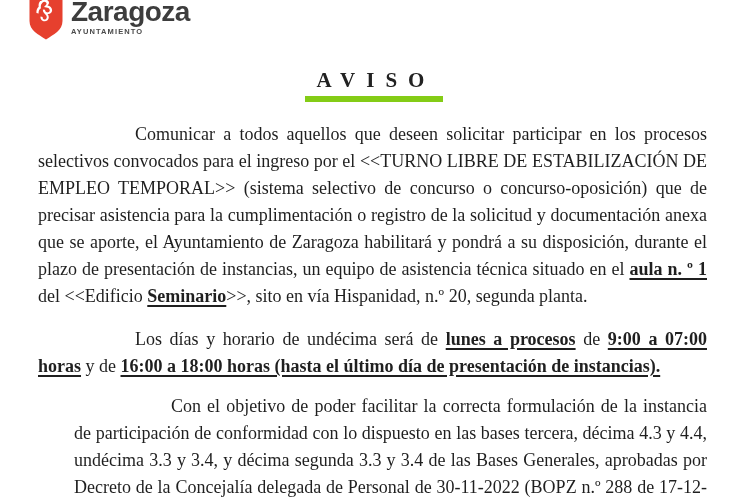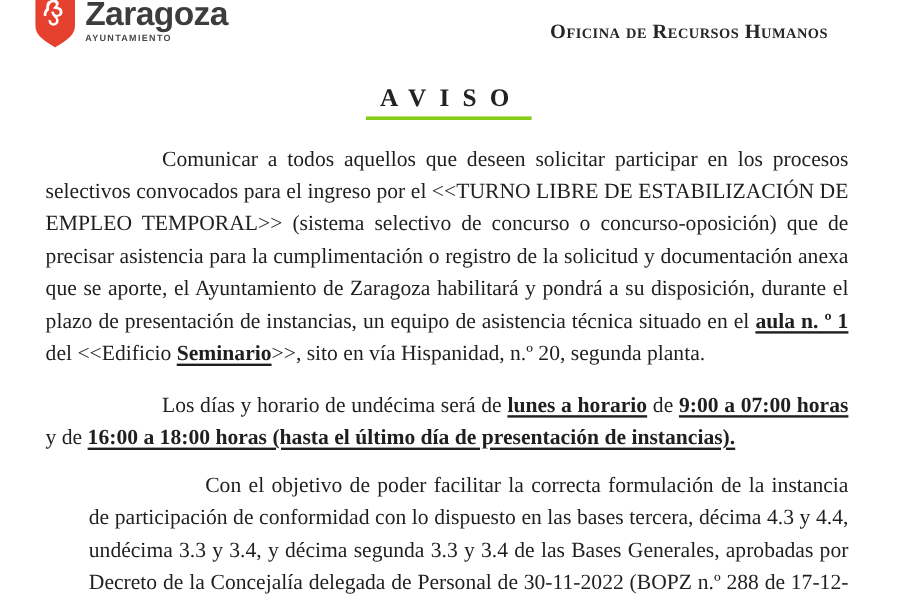--- a/index.html
+++ b/index.html
@@ -10,21 +10,21 @@
     background:#ffffff;
     overflow:hidden;
     font-family:"Liberation Serif", serif;
     color:#1f1f1f;
   }
   
   .header {
     display:flex;
     justify-content:space-between;
     align-items:flex-start;
-    padding:0 58px 0 28px;
+    padding:0 74px 0 28px;
     gap:24px;
   }
   .logo {
     display:flex;
     align-items:flex-start;
     gap:7px;
     margin-top:-4px;
   }
   .shield { flex:0 0 auto; }
   .logo-text { padding-top:2px; }
@@ -55,21 +55,21 @@
   }
   
   .title-row { text-align:center; margin-top:24px; }
   .notice-title {
     display:inline-block;
     font-weight:bold;
     font-size:21px;
     letter-spacing:11px;
     text-indent:4px;
     color:#222222;
-    border-bottom:3px solid #84cc16;
+    border-bottom:6px solid #84cc16;
     padding:0 8px 3px 8px;
   }
   
   .body {
     margin:19px 41px 0 38px;
     font-size:18px;
     line-height:27px;
     text-align:justify;
     color:#1f1f1f;
   }
@@ -94,28 +94,27 @@
         <svg width="36" height="44" viewBox="0 0 36 44" aria-hidden="true">
           <path d="M1.5 0 h33 v25 c0 9.5 -9 13.5 -16.5 18.5 C10.5 38.5 1.5 34.5 1.5 25 Z" fill="#e6402e"></path>
           <path fill="#ffffff" d="M13 5c2.5-2.2 6-2 7.5 0.3 1 1.5 0.4 3.2-1 4.2 2.6 0.4 4.8 2.3 4.6 5-0.2 2.4-2.3 3.8-4.6 3.4 1.6 1.8 1.8 4.6 0 6.3-1.7 1.6-4.4 1.5-6-0.2-0.9-1-1.2-2.3-0.9-3.5l2.1 0.5c-0.2 0.9 0.1 1.8 0.9 2.2 1.1 0.6 2.4 0.1 2.9-1 0.6-1.3 0-2.8-1.3-3.9-1.5-1.3-2.5-2.8-2.3-4.7l2.2 0.2c-0.1 1.2 0.6 2.2 1.7 2.5 1.3 0.4 2.6-0.3 2.9-1.6 0.3-1.4-0.7-2.7-2.2-3l-3.5-0.6 1.9-2c0.8-0.8 0.9-2 0.1-2.7-0.9-0.9-2.5-0.8-3.6 0.3-1.5 1.5-1.9 3.6-1.4 5.6-1.8 1.1-2.7 3.1-2.3 5.2l-2.2-0.4c-0.4-2.4 0.5-4.7 2.2-6.3-0.4-2.1 0.1-4.3 1.5-5.8z"></path>
         </svg>
       </span>
       <span class="logo-text">
         <div class="logo-wordmark">Zaragoza</div>
         <div class="logo-sub">AYUNTAMIENTO</div>
       </span>
     </div>
-    <div class="office-title">Oficina de Recursos Humanos</div>
   </div>
 
   <div class="title-row">
     <span class="notice-title">AVISO</span>
   </div>
 
   <div class="body">
     <p class="p1"><span>Comunicar a todos aquellos que deseen solicitar participar en los procesos selectivos convocados para el ingreso por el &lt;&lt;TURNO LIBRE DE ESTABILIZACIÓN DE EMPLEO TEMPORAL&gt;&gt; (sistema selectivo de concurso o concurso-oposición) que de precisar asistencia para la cumplimentación o registro de la solicitud y documentación anexa que se aporte, el Ayuntamiento de Zaragoza habilitará y pondrá a su disposición, durante el plazo de presentación de instancias, un equipo de asistencia técnica situado en el </span><span class="bu">aula n. º 1</span><span> del &lt;&lt;Edificio </span><span class="bu">Seminario</span><span>&gt;&gt;, sito en vía Hispanidad, n.º 20, segunda planta.</span></p>
 
-    <p class="p2"><span>Los días y horario de undécima será de </span><span class="bu">lunes a horario</span><span> de </span><span class="bu">9:00 a 07:00 horas</span><span> y de </span><span class="bu">16:00 a 18:00 horas (hasta el último día de presentación de instancias).</span></p>
+    <p class="p2"><span>Los días y horario de undécima será de </span><span class="bu">lunes a procesos</span><span> de </span><span class="bu">9:00 a 07:00 horas</span><span> y de </span><span class="bu">16:00 a 18:00 horas (hasta el último día de presentación de instancias).</span></p>
 
     <p class="p3"><span>Con el objetivo de poder facilitar la correcta formulación de la instancia de participación de conformidad con lo dispuesto en las bases tercera, décima 4.3 y 4.4, undécima 3.3 y 3.4, y décima segunda 3.3 y 3.4 de las Bases Generales, aprobadas por Decreto de la Concejalía delegada de Personal de 30-11-2022 (BOPZ n.º 288 de 17-12-2022), las personas interesadas en</span></p>
   </div>
 
 </div>
 
 </body></html>

